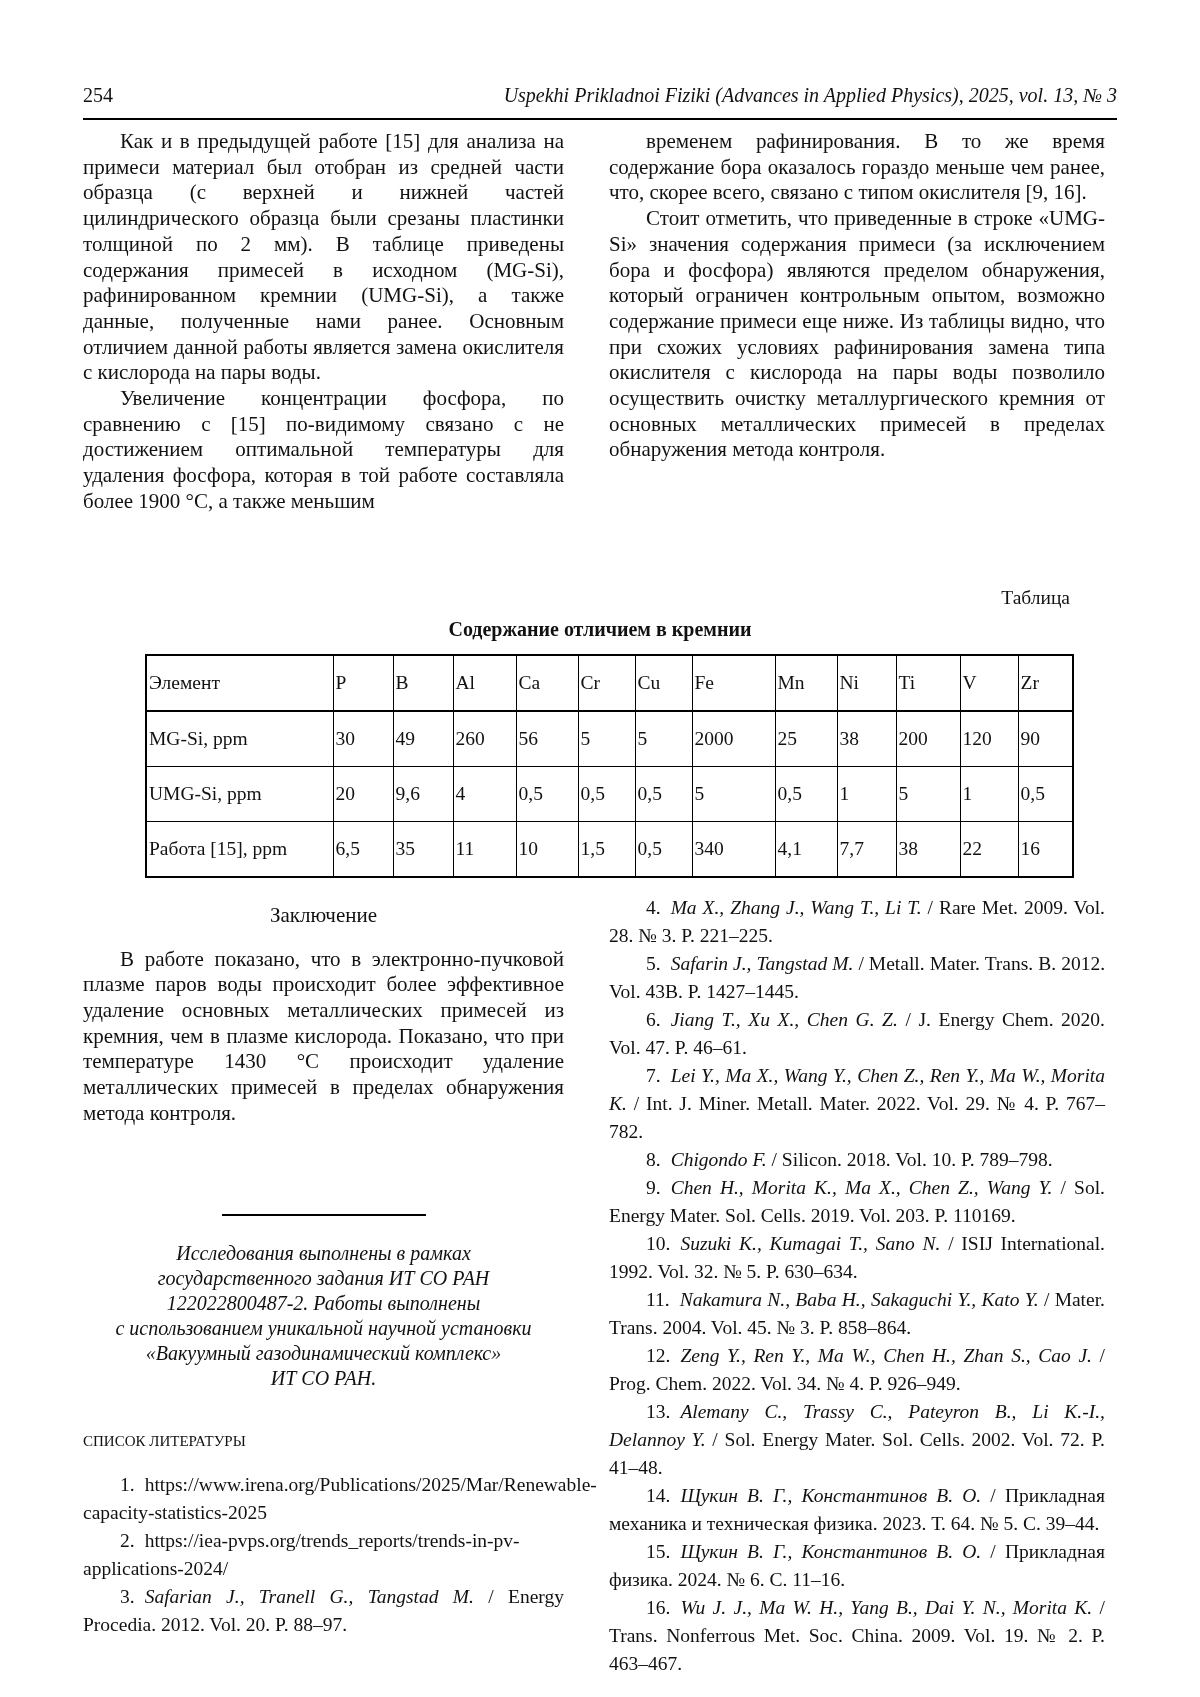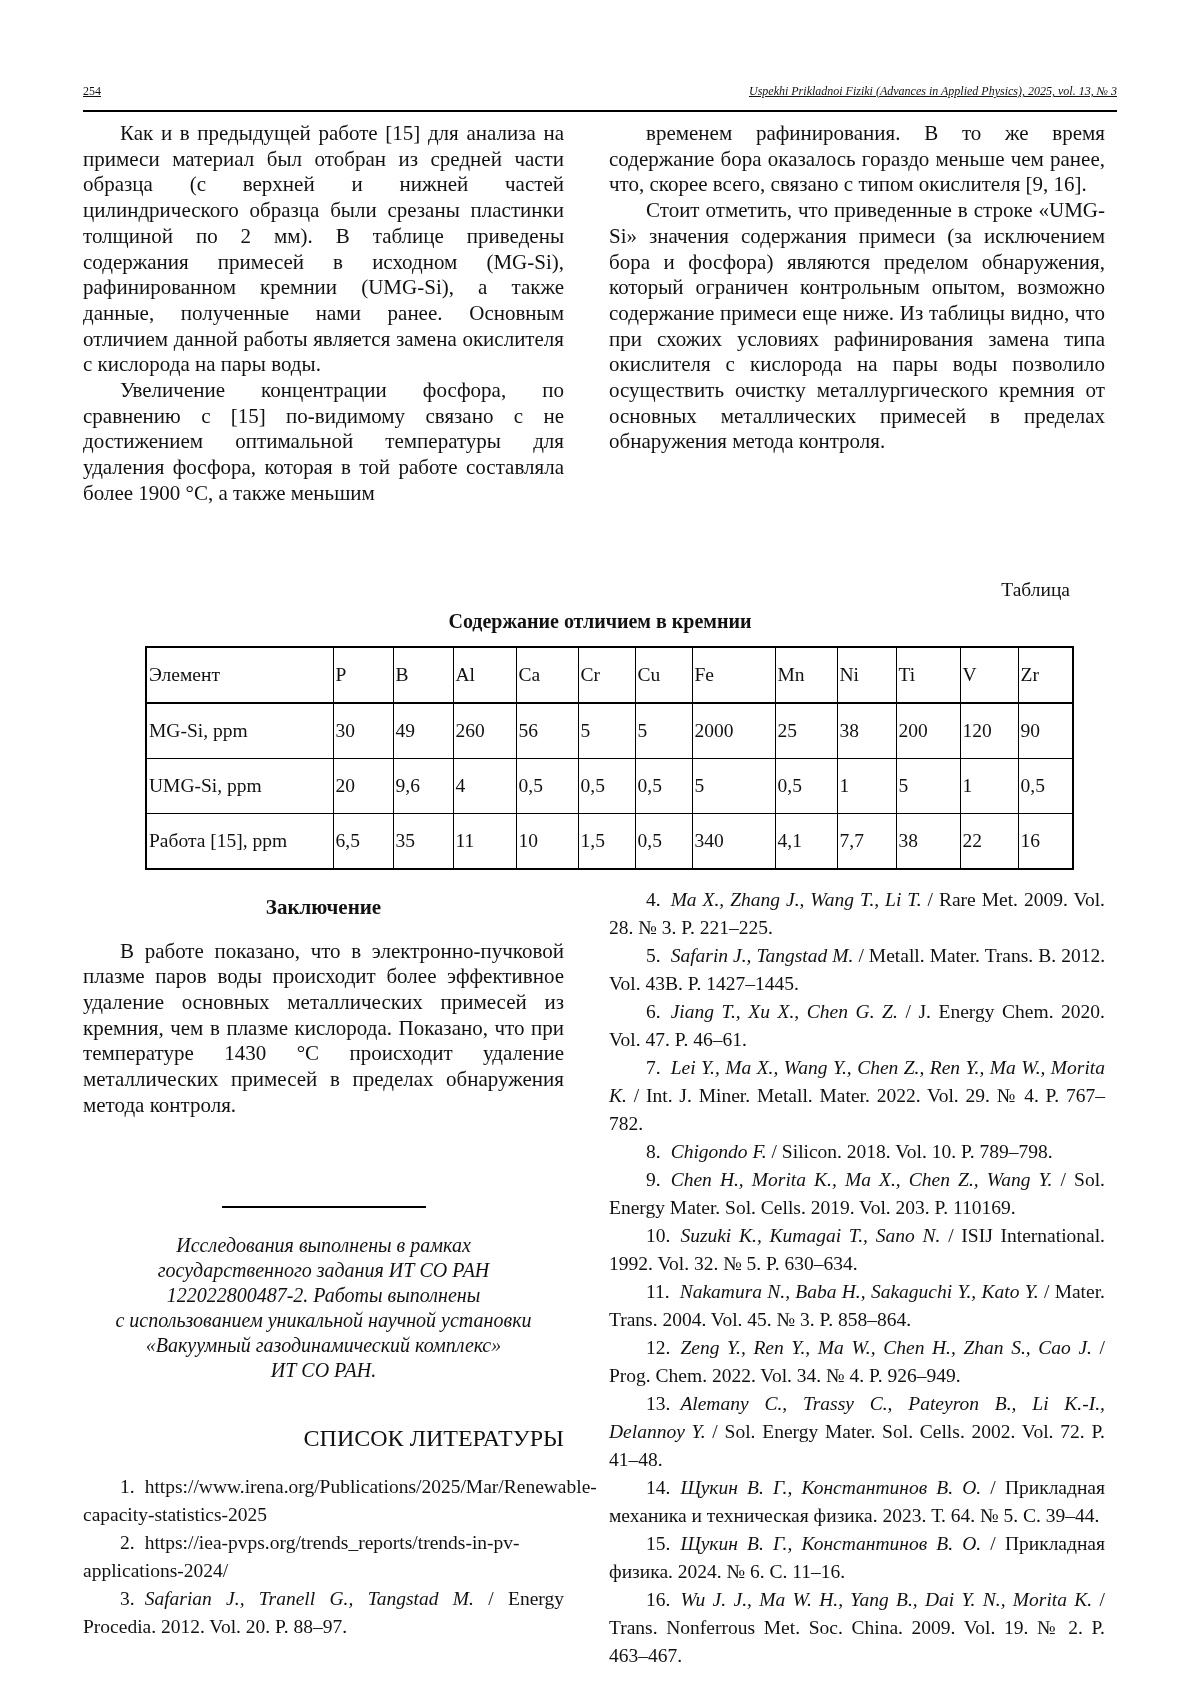--- a/index.html
+++ b/index.html
@@ -11,22 +11,21 @@
     overflow: hidden;
   }
   .page {
     width: 1200px; height: 1697px;
     padding: 84px 83px 0 83px;
     position: relative;
   }
   
   .running-head {
     display: flex; justify-content: space-between; align-items: baseline;
-    font-size: 12px;
-    text-decoration: underline;
+    font-size: 20px;
   }
   .journal { font-style: italic; }
   .head-rule {
     border: none; border-top: 2px solid #000;
     margin-top: 11px;
   }
   
   .two-col { display: flex; gap: 45px; }
   .col-left  { width: 481px; flex: none; }
   .col-right { width: 496px; flex: none; }
@@ -58,36 +57,36 @@
     border: 1.5px solid #000;
     font-weight: normal;
     text-align: left; vertical-align: middle;
     height: 34px;
     padding: 16px 2px;
     overflow: hidden; white-space: nowrap;
   }
   table.data-table thead th { border-bottom: 2px solid #000; height: 36px; }
   
   .conclusion-heading {
-    font-size: 21px; font-weight: bold; text-align: center;
+    font-size: 21px; font-weight: normal; text-align: center;
     margin: 9px 0 19px 0;
   }
   
   .ack-rule {
     width: 204px; border: none; border-top: 2px solid #000;
     margin: 88px auto 25px auto;
   }
   .ack {
     font-style: italic; font-size: 20px; line-height: 25px;
     text-align: center;
     margin-top: 8px;
   }
   
   .ref-heading {
-    font-size: 24px; text-align: right;
+    font-size: 15px; text-align: left;
     margin: 42px 0 21px 0;
   }
   .ref-item {
     font-size: 19.5px; line-height: 28px;
     text-align: justify; text-indent: 37px;
   }
   .ref-num { margin-right: 10px; }
   .ref-authors { font-style: italic; }
 </style>
 </head>

